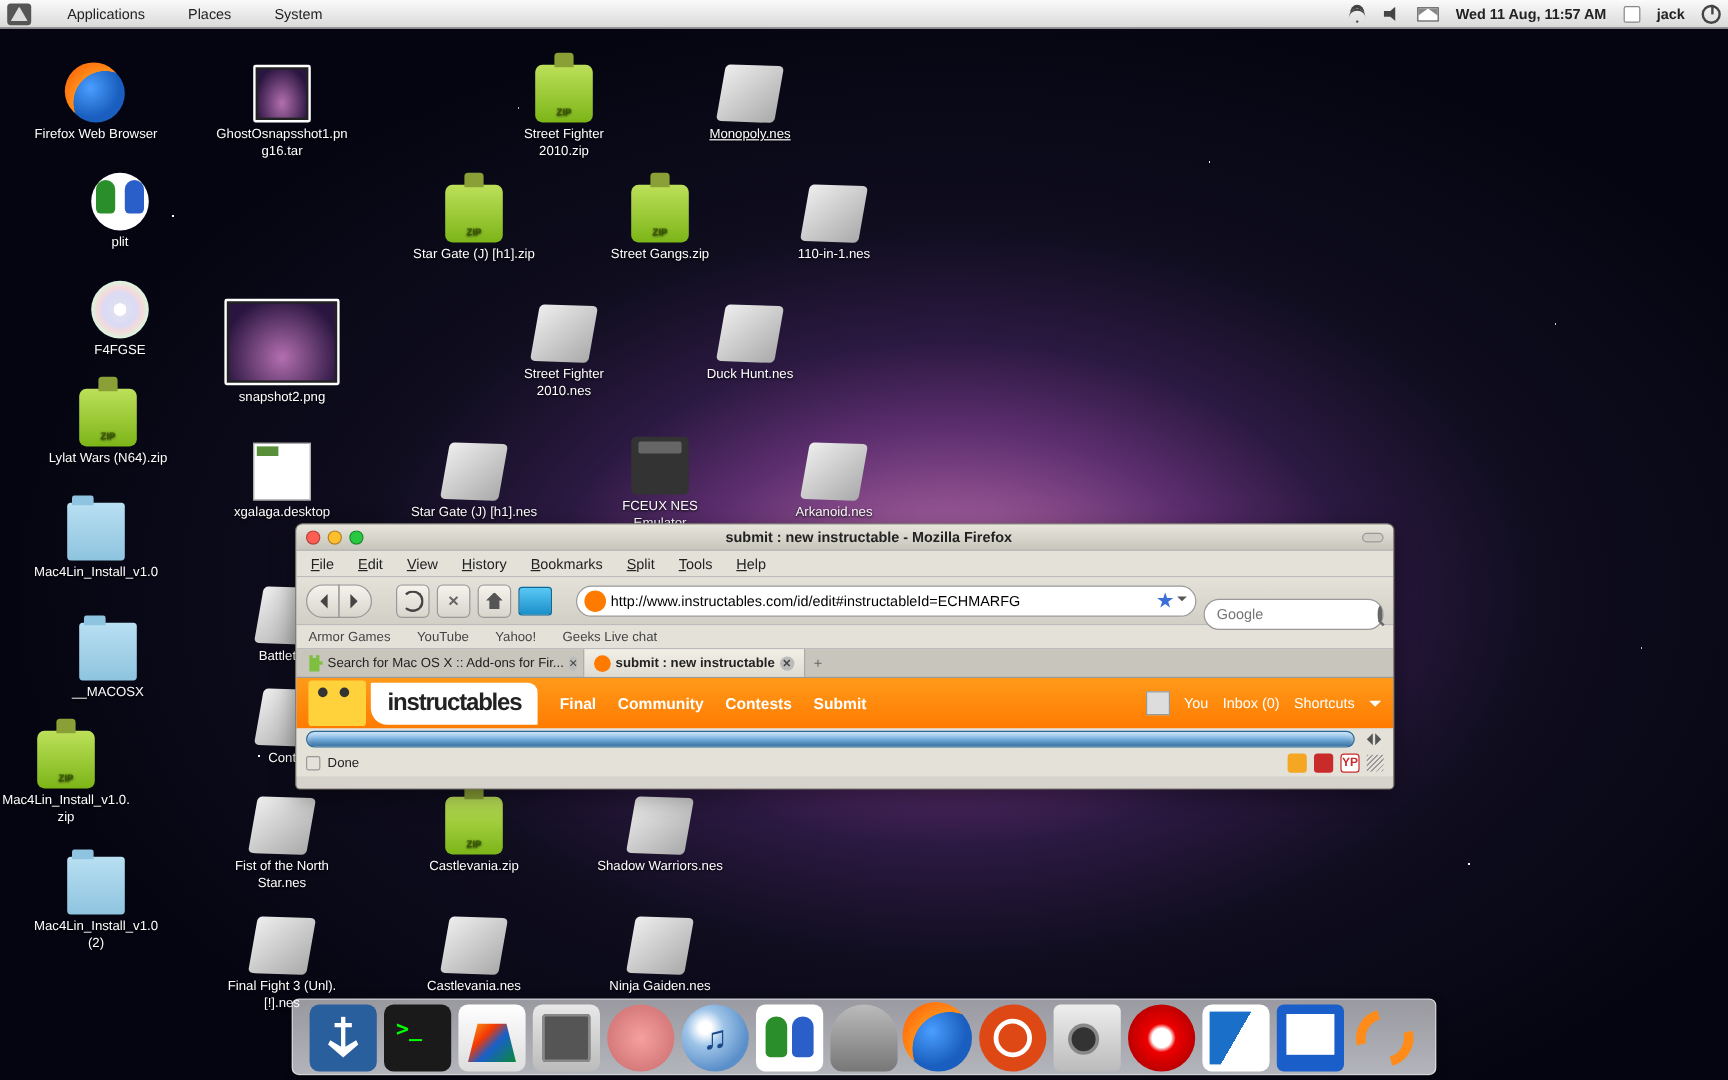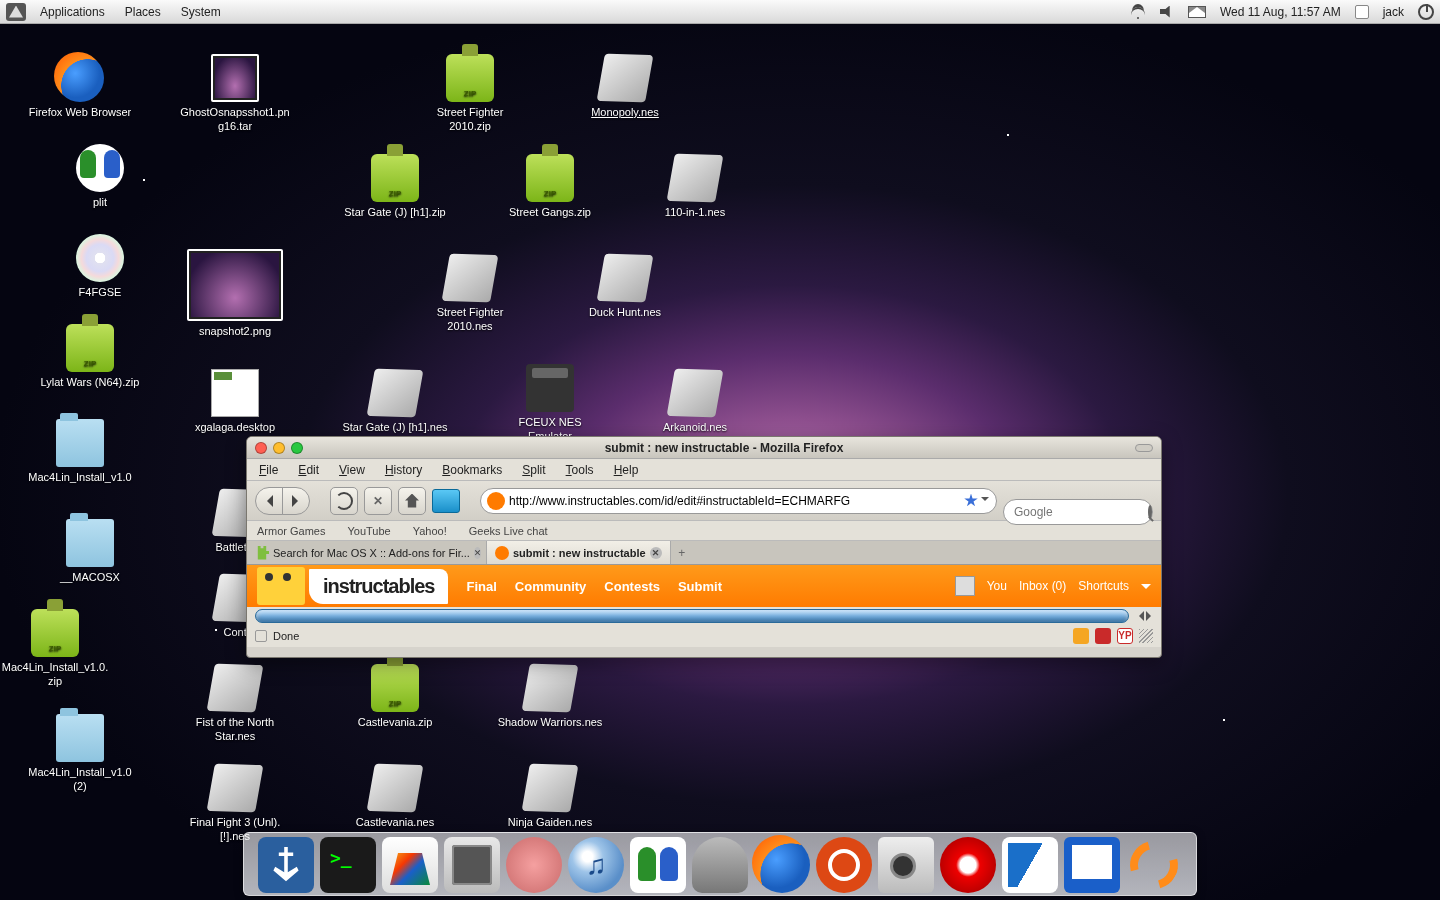--- a/index.html
+++ b/index.html
@@ -1,25 +1,25 @@
 <!DOCTYPE html>
 <html><head>
 <meta charset="utf-8">
 <style>
 * { margin: 0; padding: 0; box-sizing: border-box; font-family: "Lucida Grande", Arial, sans-serif; }
 body { width: 1440px; height: 900px; overflow: hidden; position: relative; background: radial-gradient(ellipse 800px 500px at 55% 55%, #c67fc1 0%, #8e4f8e 15%, #5b2d6d 28%, #2b1941 42%, #0f0d1e 62%, #050511 100%); }
 body::before { content:""; position:absolute; inset:0; background: radial-gradient(circle 2px at 10% 20%, #fff 50%, transparent 51%), radial-gradient(circle 1px at 30% 10%, #bbb 50%, transparent 51%), radial-gradient(circle 1.5px at 70% 15%, #fff 50%, transparent 51%), radial-gradient(circle 1px at 90% 30%, #ccc 50%, transparent 51%), radial-gradient(circle 1.5px at 15% 70%, #fff 50%, transparent 51%), radial-gradient(circle 1px at 95% 60%, #bbb 50%, transparent 51%), radial-gradient(circle 1.5px at 85% 80%, #fff 50%, transparent 51%); pointer-events:none; }
 
 
 .panel { position: absolute; top:0; left:0; right:0; height:24px; background: linear-gradient(#fafafa,#d9d9d9); border-bottom:1px solid #aaa; display:flex; align-items:center; font-size:12px; color:#222; padding:0 6px; z-index:50; }
-.panel .left { display:flex; gap:0; align-items:center; }
+.panel .left { display:flex; gap:16px; align-items:center; }
 .panel .left span { padding:0 10px; cursor:default; }
 .panel .gnome { width:18px; height:18px; background:#555; border-radius:3px; display:inline-block; margin-right:4px; position:relative; }
 .panel .gnome::after{content:""; position:absolute; inset:3px; background:#ddd; clip-path:polygon(50% 0,100% 100%,0 100%);} 
-.panel .right { margin-left:auto; display:flex; align-items:center; gap:14px; }
+.panel .right { margin-left:auto; display:flex; align-items:center; gap:14px;font-weight:bold; }
 .wifi-ico{ position:relative; width:16px;height:14px; }
 .wifi-ico::before{content:"";position:absolute;bottom:0;left:7px;width:2px;height:2px;background:#444;border-radius:50%;}
 .wifi-ico::after{content:"";position:absolute;bottom:-4px;left:1px;width:14px;height:14px;border:2px solid #444;border-bottom:none;border-left:none;border-right:none;border-radius:50%;box-shadow:0 -4px 0 -1px #444;}
 .vol-ico{width:14px;height:12px;background:#444;clip-path:polygon(0 30%,40% 30%,70% 0,70% 100%,40% 70%,0 70%);position:relative;}
 .mail-ico{width:18px;height:12px;border:1px solid #555;background:#fff;position:relative;}
 .mail-ico::after{content:"";position:absolute;top:0;left:0;right:0;height:0;border-top:6px solid transparent;border-left:8px solid #888;border-right:8px solid #888;transform:scaleY(-1);}
 .chk{width:14px;height:14px;border:1px solid #888;background:#fff;border-radius:2px;}
 .power-ico{width:16px;height:16px;border:2px solid #444;border-radius:50%;position:relative;}
 .power-ico::after{content:"";position:absolute;top:-2px;left:6px;width:2px;height:8px;background:#444;}
 

